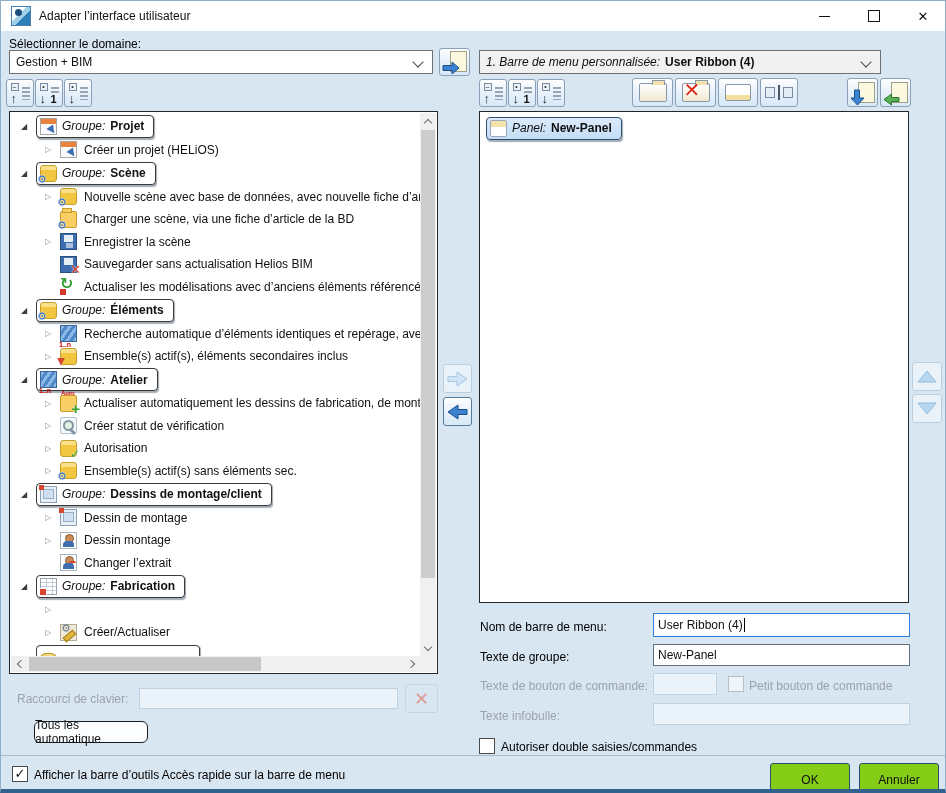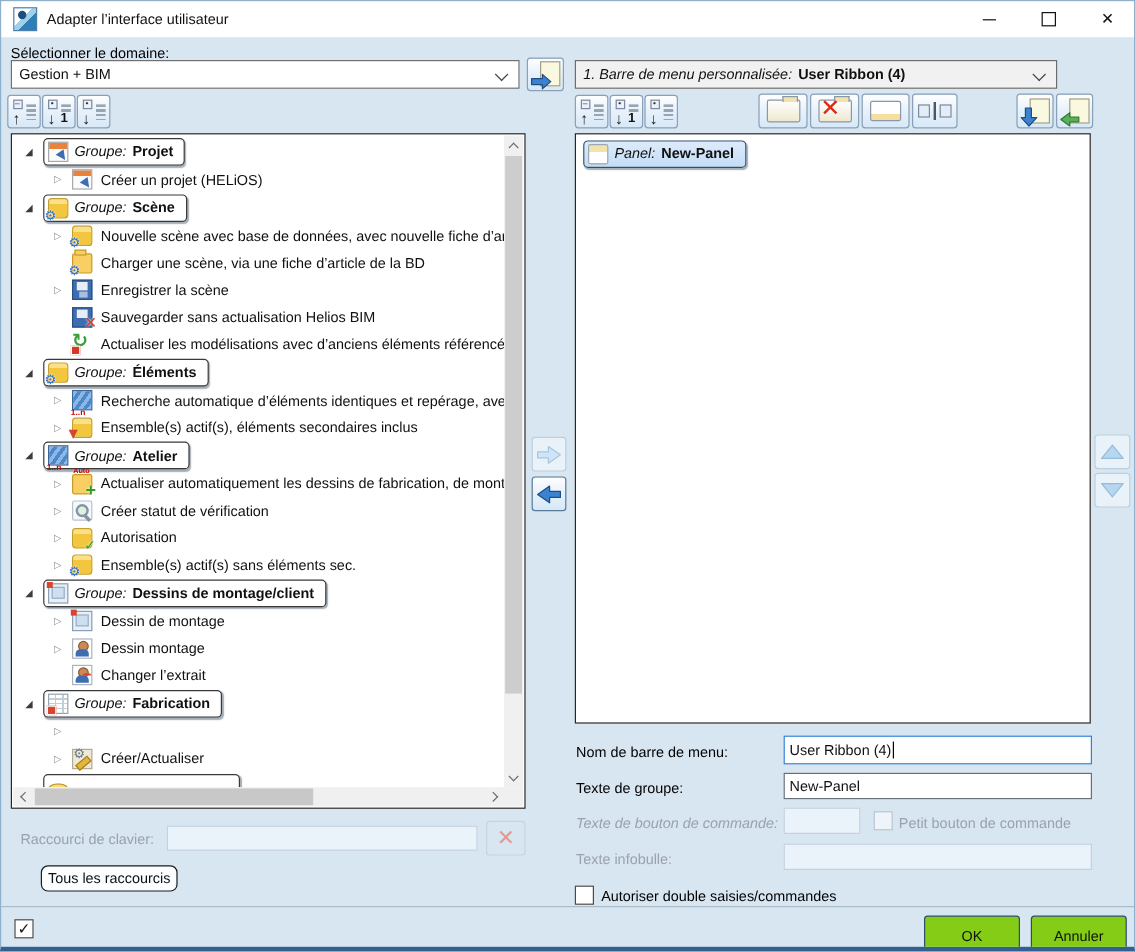--- a/index.html
+++ b/index.html
@@ -472,21 +472,21 @@
   <div class="tb focused" style="left:652px;top:612px;width:257px;height:24px;">
     <span>User Ribbon (4)</span>
       <span class="caret"></span>
   </div>
 
   <div class="flabel" style="left:479px;top:649px;">Texte de groupe:</div>
   <div class="tb" style="left:652px;top:643px;width:257px;height:22px;">
     <span>New-Panel</span>
   </div>
 
-  <div class="flabel gray" style="left:479px;top:678px;font-style:italic;">Texte de bouton de commande:</div>
+  <div class="flabel gray" style="left:479px;top:678px;">Texte de bouton de commande:</div>
   <div class="tb dis" style="left:652px;top:672px;width:64px;height:22px;">
     <span></span>
   </div>
   <span class="cb dis" style="left:727px;top:675px;"></span>
   <div class="flabel gray" style="left:748px;top:678px;">Petit bouton de commande</div>
 
   <div class="flabel gray" style="left:479px;top:708px;">Texte infobulle:</div>
   <div class="tb dis" style="left:652px;top:702px;width:257px;height:22px;">
     <span></span>
   </div>
@@ -494,20 +494,21 @@
   <span class="cb" style="left:478px;top:737px;"></span>
   <div class="flabel" style="left:500px;top:739px;">Autoriser double saisies/commandes</div>
 
   <div class="flabel gray" style="left:16px;top:691px;">Raccourci de clavier:</div>
   <div class="tb dis" style="left:138px;top:687px;width:259px;height:21px;">
     <span></span>
   </div>
   <div class="xbtn" style="left:404px;top:683px;">
     <span class="xg">✕</span>
   </div>
-  <div class="rbtn" style="left:33px;top:720px;">Tous les raccourcis</div>
+  <div class="rbtn" style="left:33px;top:720px;">Tous les automatique</div>
 
   <div class="sepline" style="top:754px;"></div>
   <span class="cb checked" style="left:11px;top:765px;"></span>
+  <div class="flabel" style="left:33px;top:767px;">Afficher la barre d’outils Accès rapide sur la barre de menu</div>
   <div class="pushbtn" style="left:769px;top:762px;">OK</div>
   <div class="pushbtn" style="left:858px;top:762px;">Annuler</div>
 
 </div>
 
 </body></html>

